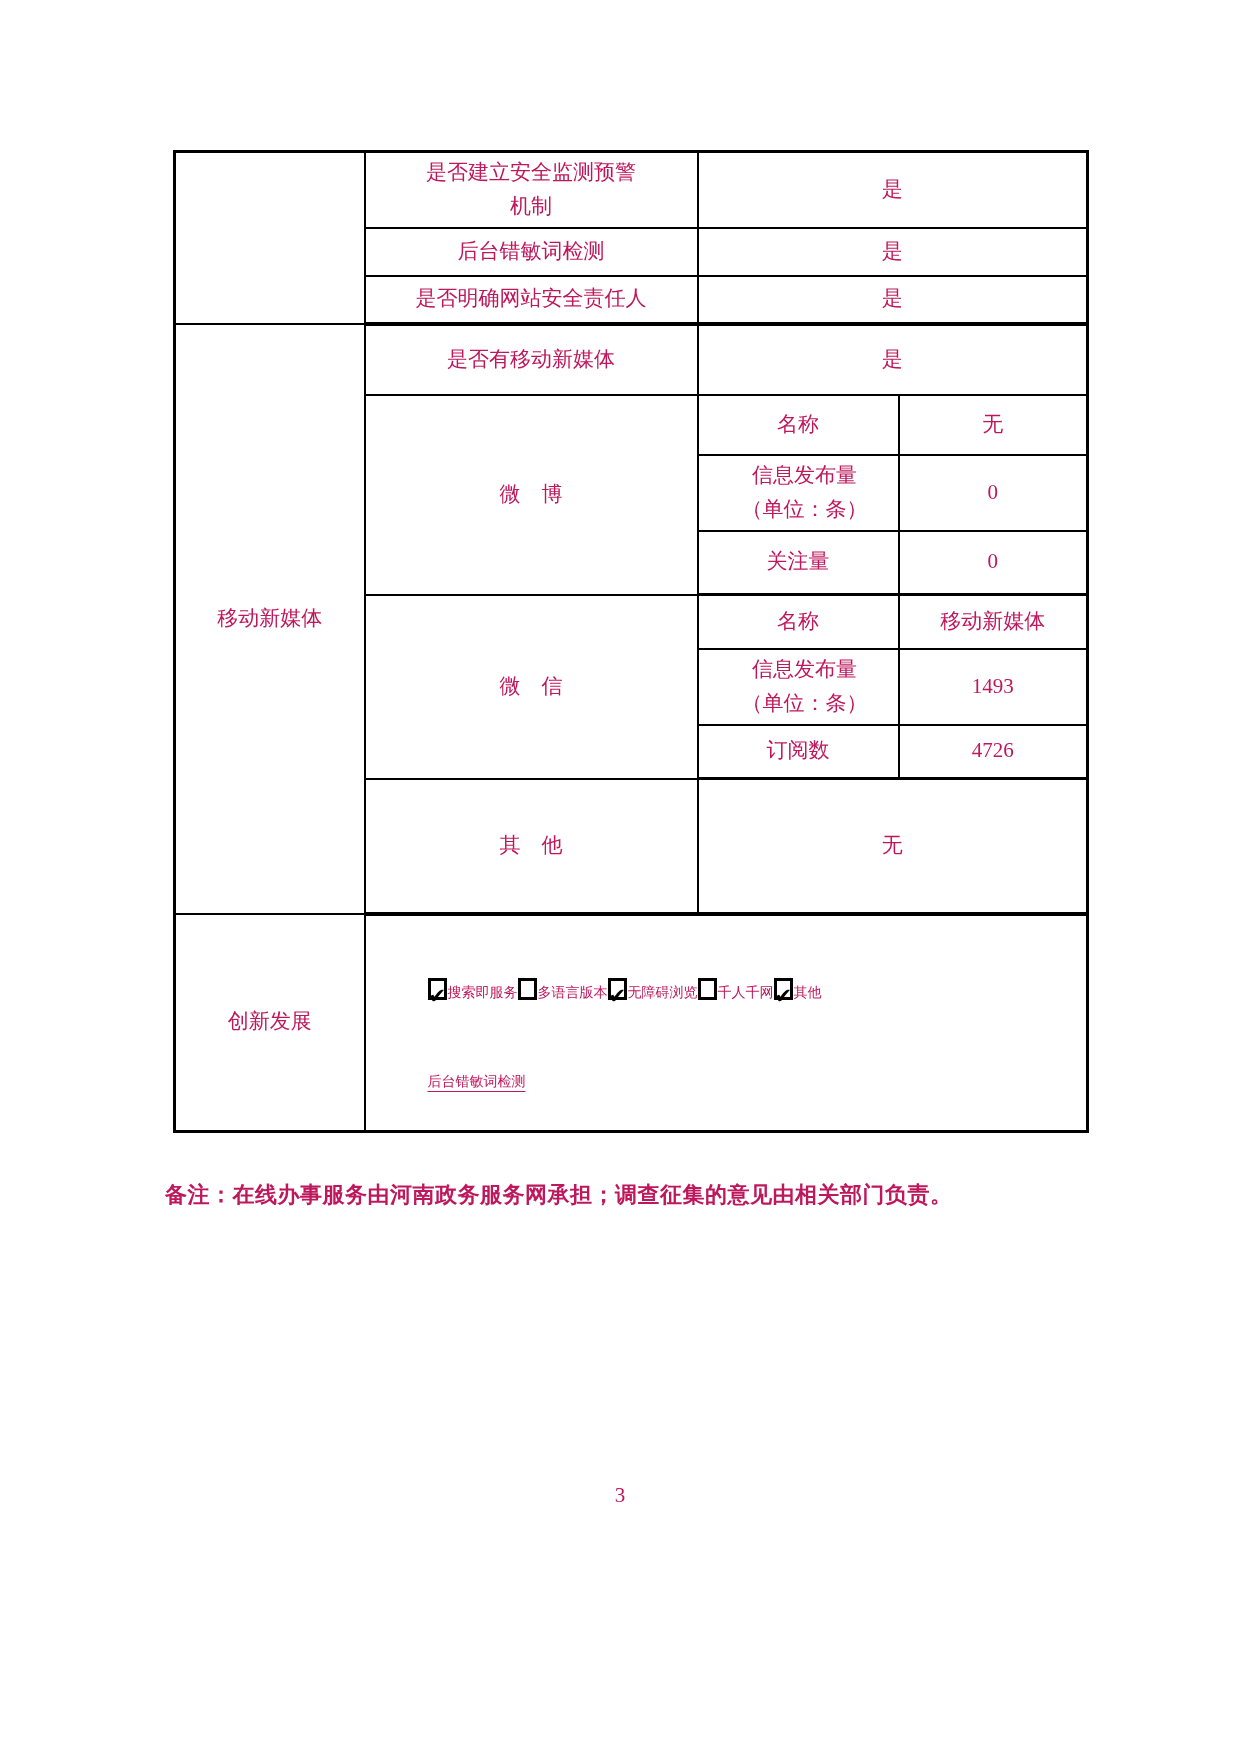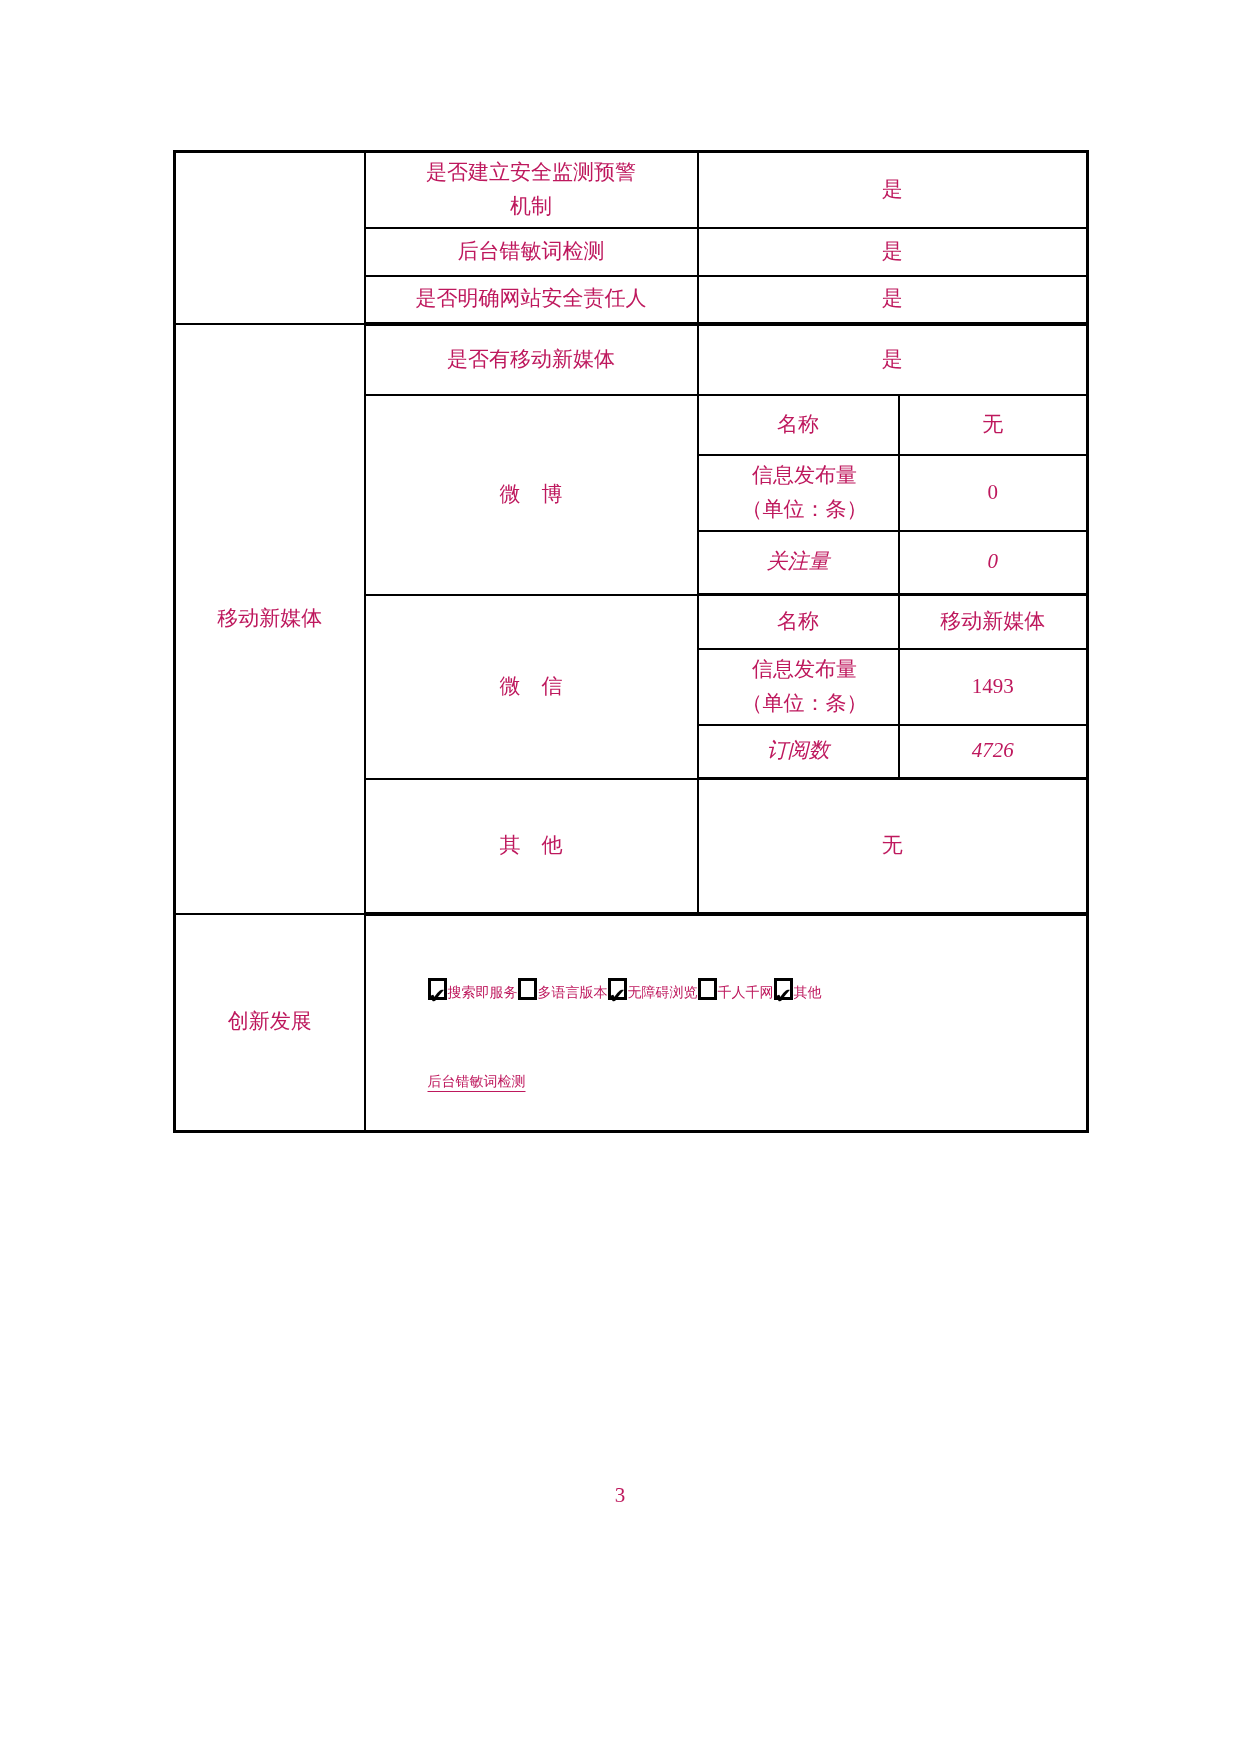--- a/index.html
+++ b/index.html
@@ -24,21 +24,21 @@
     border:2px solid #000;
     text-align:center;
     vertical-align:middle;
     font-size:21px;
     white-space:pre-line;
     line-height:1.6;
     overflow:hidden;
   }
   
   tr.sect td     { border-bottom-width:4px; }
-  tr.subsep td   { border-bottom-width:3px;font-style:italic; }
+  tr.subsep td   { border-bottom-width:3px; }
   
   .h76{height:76px}.h48{height:48px}.h71{height:71px}.h60{height:60px}
   .h64{height:64px}.h54{height:54px}.h135{height:135px}.h211{height:211px}
   
   .wrap2 { line-height:1.7; }
   .leftcell { text-align:left; padding-left:13px; line-height:1.75;border-radius:20px; }
   
   .innov {
     text-align:left;
     padding-left:62px;
@@ -156,16 +156,17 @@
         <div class="innov">
           <span class="checkbox checked"></span><span>搜索即服务</span><span class="checkbox"></span><span>多语言版本</span><span class="checkbox checked"></span><span>无障碍浏览</span><span class="checkbox"></span><span>千人千网</span><span class="checkbox checked"></span><span>其他</span>
           <br>
           <span class="uline">后台错敏词检测</span>
         </div>
       </td>
     </tr>
   </tbody>
     </table>
 
+  <div class="remark">备注：在线办事服务由河南政务服务网承担；调查征集的意见由相关部门负责。</div>
 
   <div class="pagenum">3</div>
 
 </div>
 
 </body></html>

